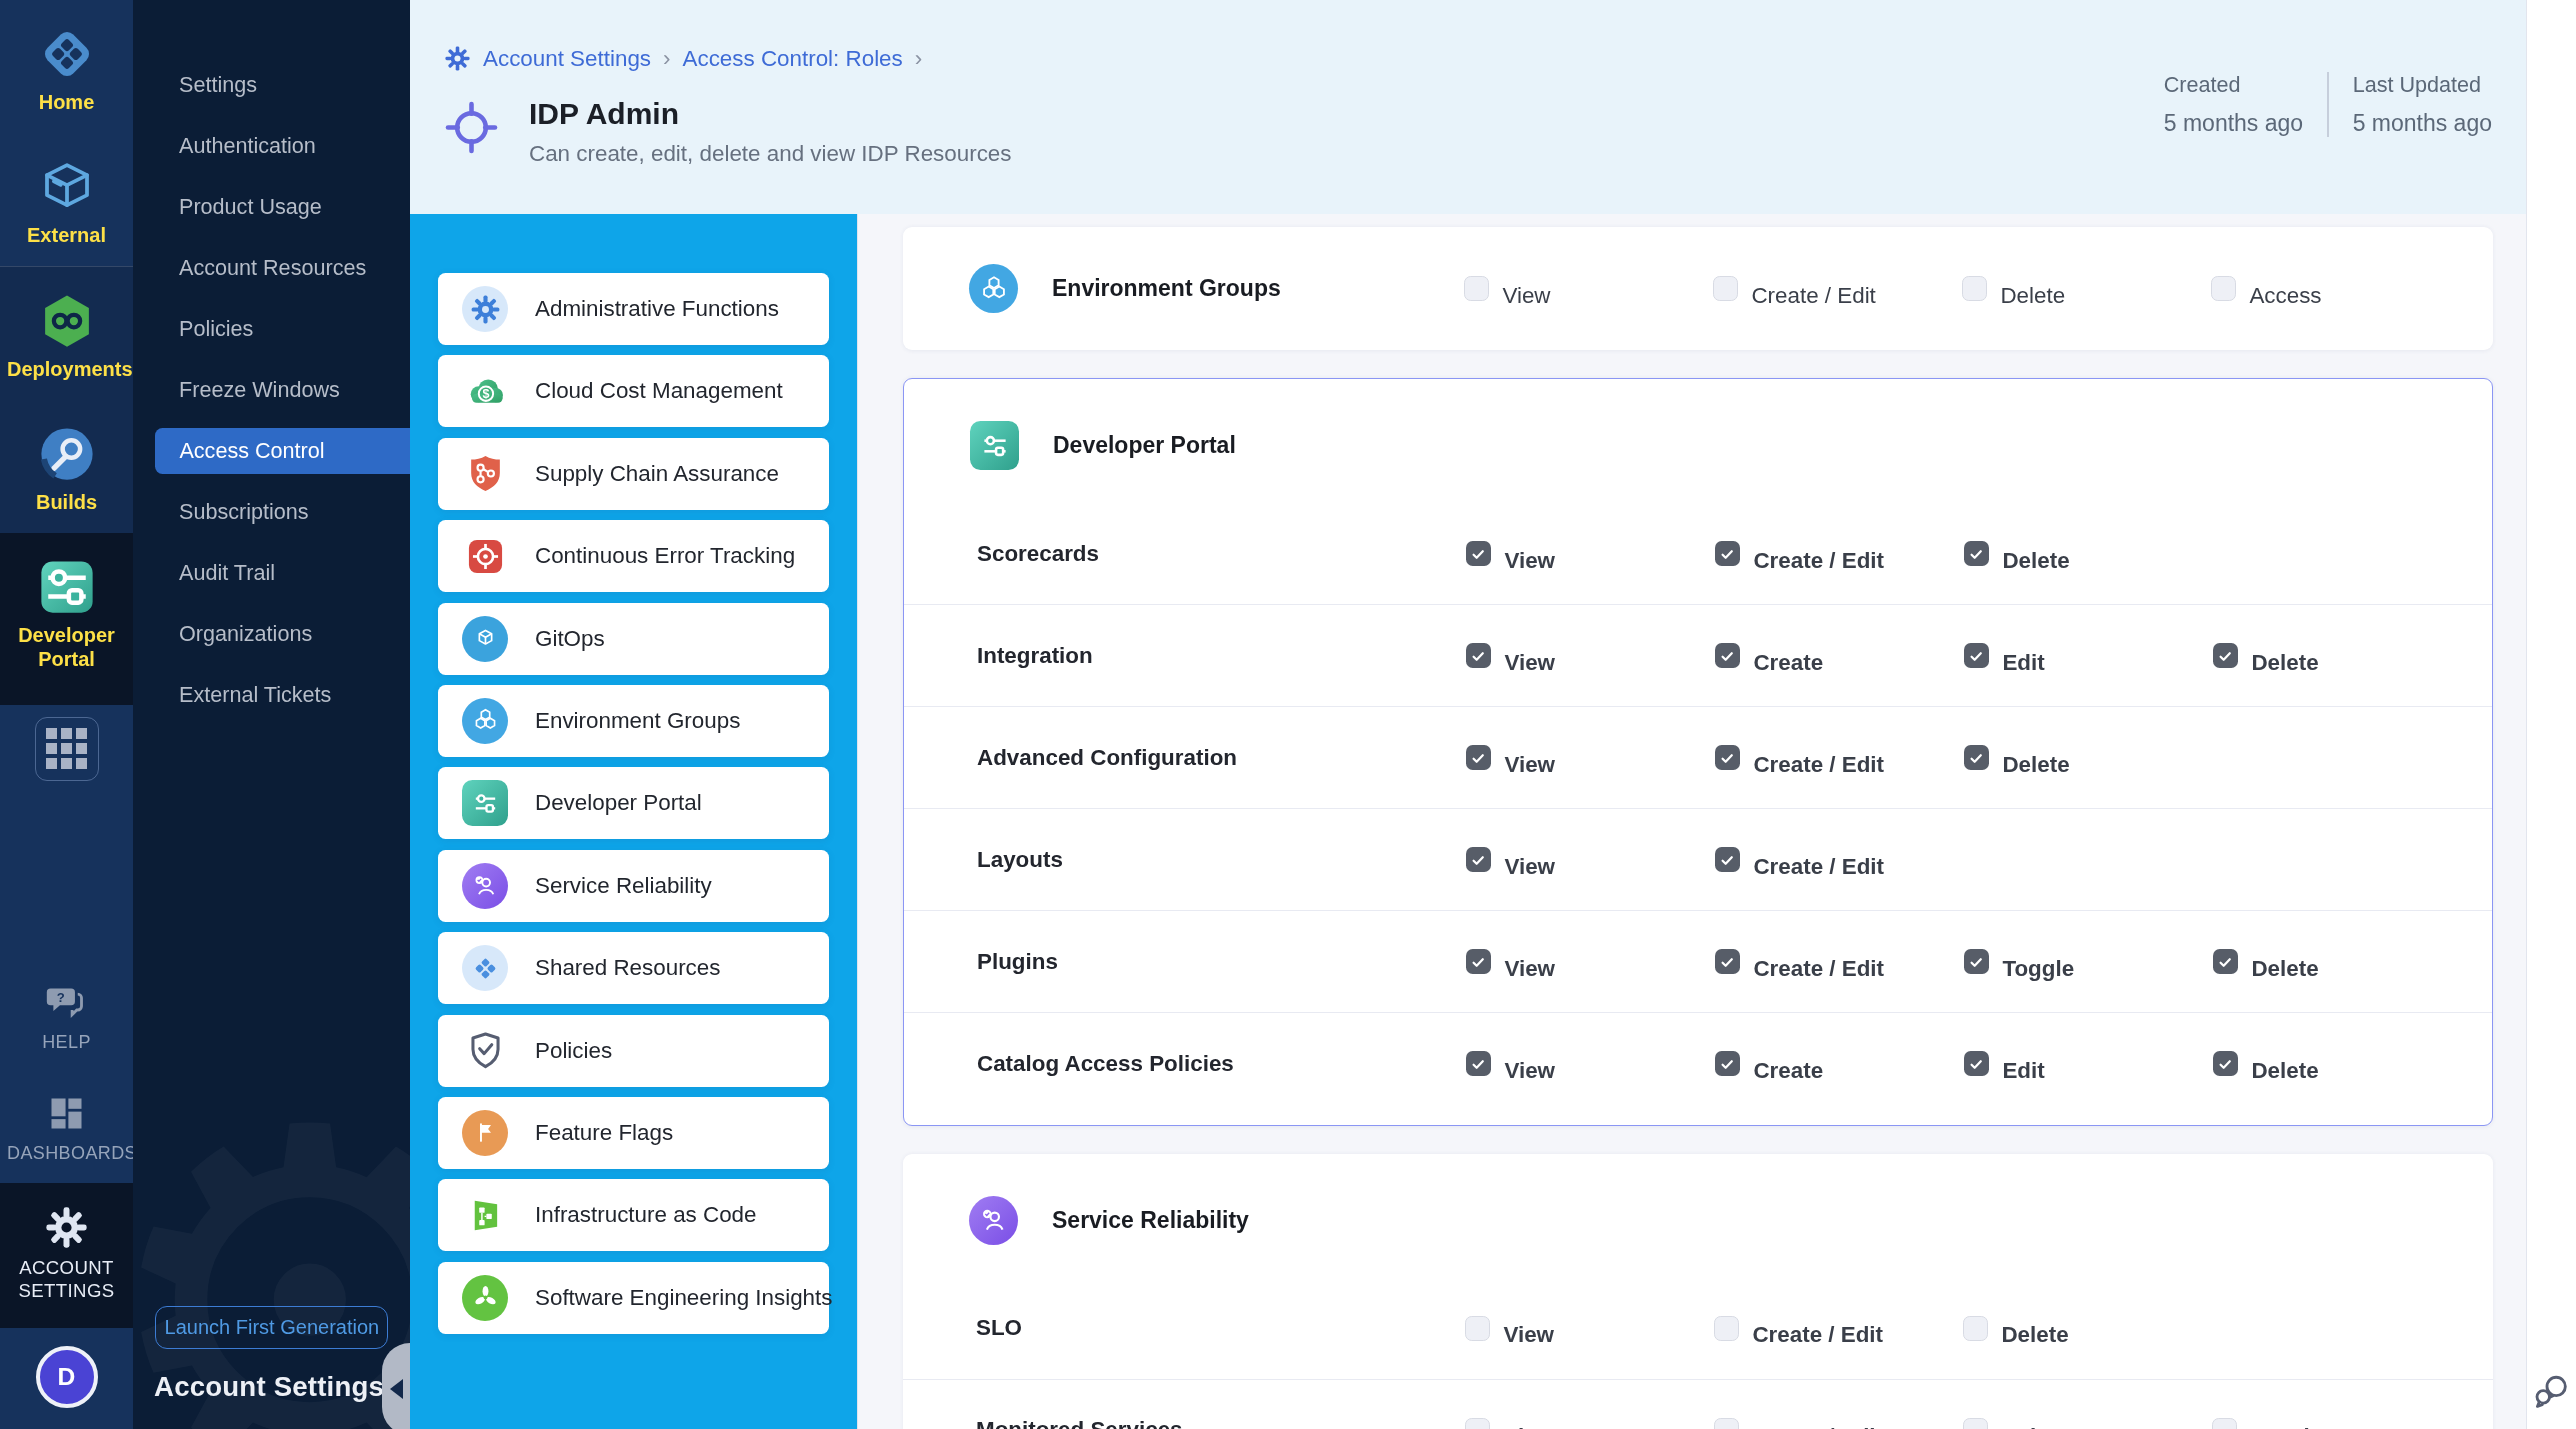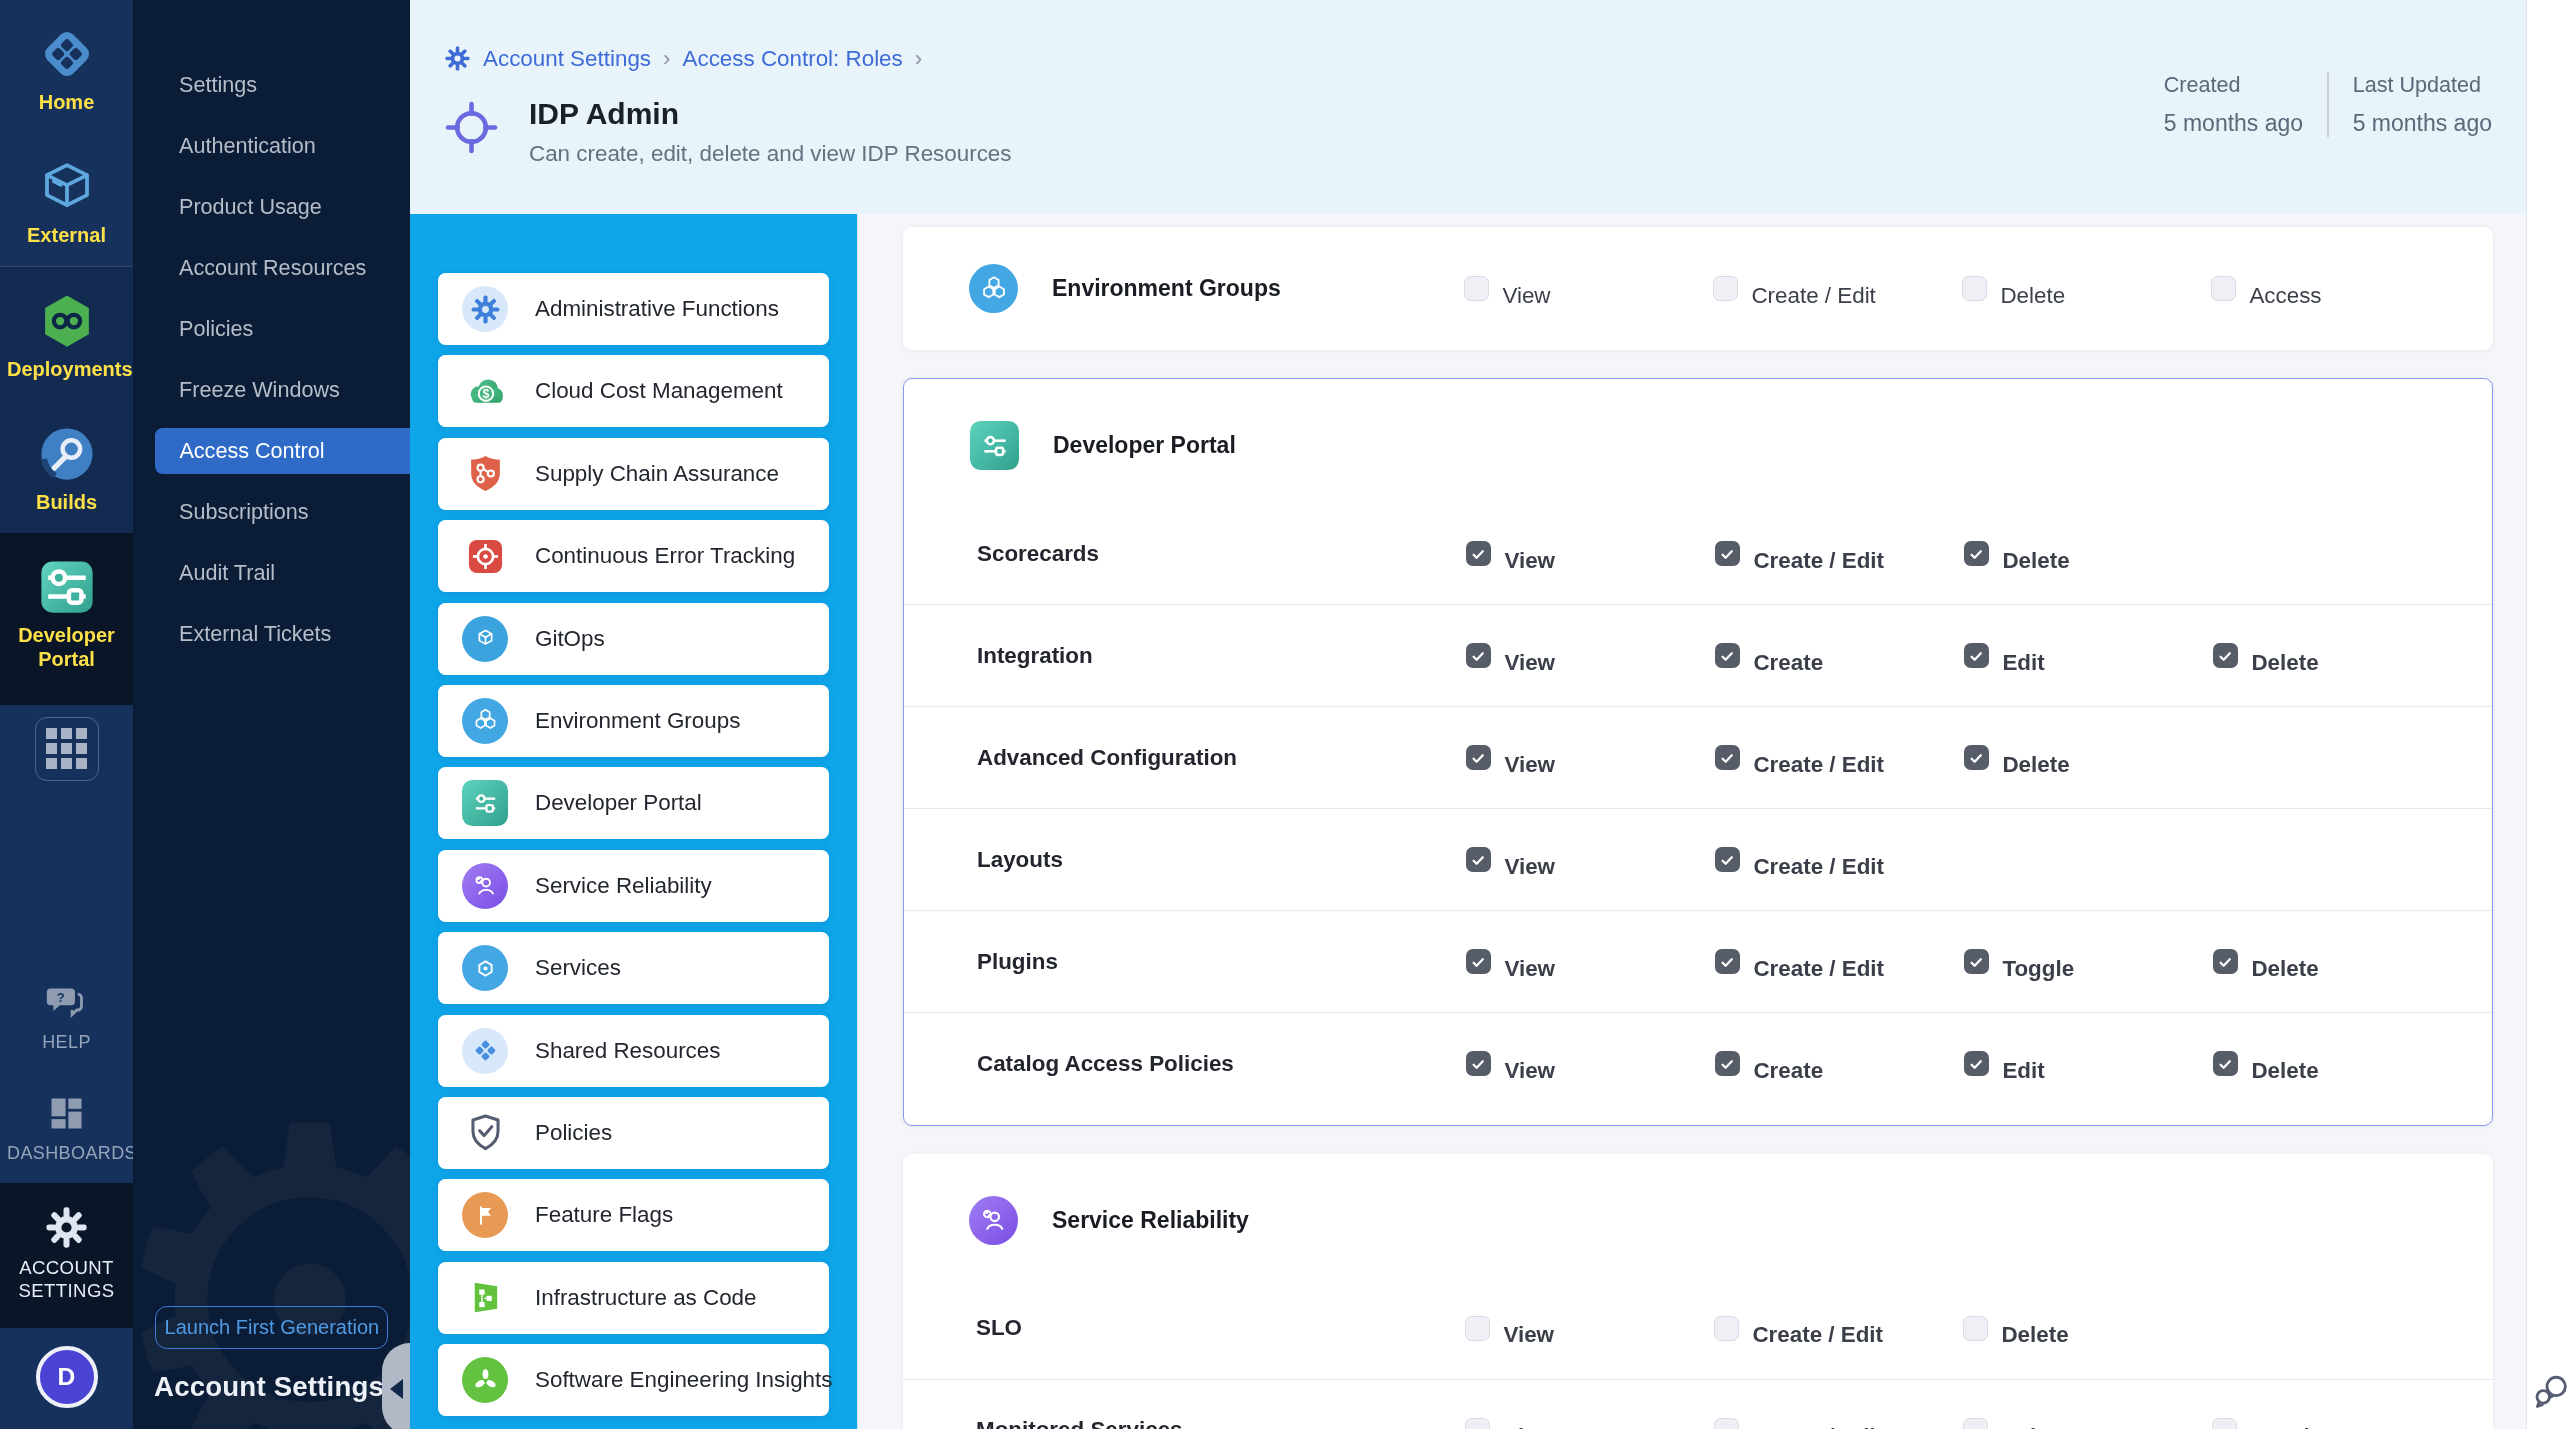--- a/index.html
+++ b/index.html
@@ -259,20 +259,21 @@
     <ul class="side-list" id="sidebar-list">
         <li class="side-item">Settings</li>
         <li class="side-item">Authentication</li>
         <li class="side-item">Product Usage</li>
         <li class="side-item">Account Resources</li>
         <li class="side-item">Policies</li>
         <li class="side-item">Freeze Windows</li>
         <li class="side-item selected">Access Control</li>
         <li class="side-item">Subscriptions</li>
         <li class="side-item">Audit Trail</li>
+        <li class="side-item">Organizations</li>
         <li class="side-item">External Tickets</li>
       </ul>
     <div class="sidebar-bottom">
       <button class="launch-btn">Launch First Generation</button>
       <div class="sidebar-title">Account Settings</div>
       <div class="collapse-handle">
           <span class="tri"></span>
         </div>
     </div>
   </aside>
@@ -433,29 +434,20 @@
               <svg viewBox="0 0 48 48" xmlns="http://www.w3.org/2000/svg">
                 <g fill="none" stroke="#fff" stroke-width="3">
                   <circle cx="25" cy="19.5" r="6"></circle>
                   <path d="M14 37.5 a11.5 9.5 0 0 1 22 0"></path>
                 </g>
                 <circle cx="14.5" cy="15.5" r="6" fill="#fff"></circle>
                 <path d="M11.8 15.5 l2 2 3.4-3.8" fill="none" stroke="#8e63ee" stroke-width="2"></path>
               </svg>
             </span>
             <span class="cat-label">Service Reliability</span>
-          </div>
-          <div class="cat-card">
-            <span class="cat-ic " style="background: rgb(66, 167, 227);">
-              <svg viewBox="0 0 48 48" xmlns="http://www.w3.org/2000/svg">
-                <polygon points="33.5,18.5 33.5,29.5 24.0,35.0 14.5,29.5 14.5,18.5 24.0,13.0" fill="none" stroke="#fff" stroke-width="3"></polygon>
-                <circle cx="24" cy="24" r="3.2" fill="#fff"></circle>
-              </svg>
-            </span>
-            <span class="cat-label">Services</span>
           </div>
           <div class="cat-card">
             <span class="cat-ic " style="background: rgb(215, 232, 250);">
               <svg viewBox="0 0 48 48" xmlns="http://www.w3.org/2000/svg">
                 <g transform="rotate(45 24 24)" fill="#4a8fdf">
                   <rect x="12.5" y="12.5" width="10" height="10" rx="2.5"></rect>
                   <rect x="25.5" y="12.5" width="10" height="10" rx="2.5"></rect>
                   <rect x="12.5" y="25.5" width="10" height="10" rx="2.5"></rect>
                   <rect x="25.5" y="25.5" width="10" height="10" rx="2.5"></rect>
                 </g>

